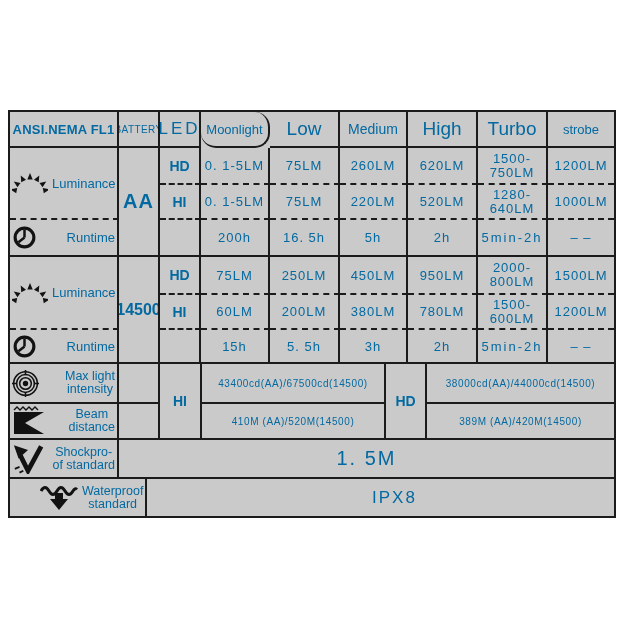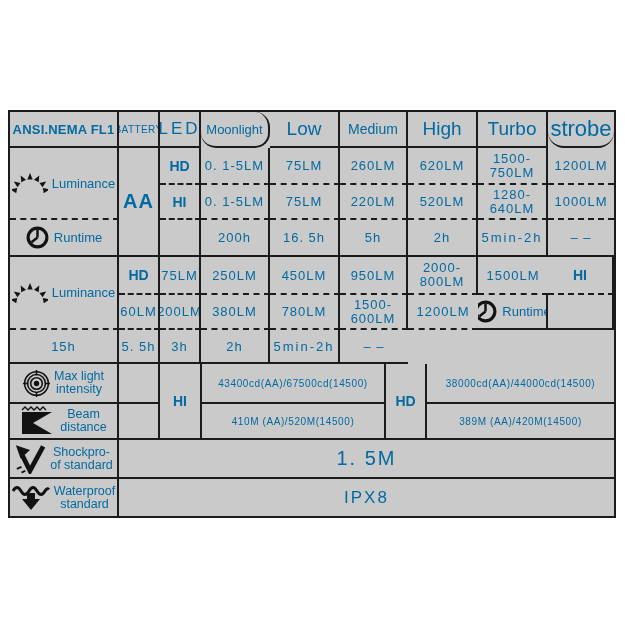--- a/index.html
+++ b/index.html
@@ -10,41 +10,41 @@
   .spec-table {
     position:absolute; left:8px; top:110px; width:608px;
     background:#cacaca; border:2px solid #1b1b1b; box-sizing:border-box;
   }
   .grid { display:grid; }
   .gA { grid-template-columns:109px 41px 41px 69px 70px 68px 70px 70px 66px;
         grid-template-rows:36px 37px 35px 37px 38px 35px 34px; }
   .gB { grid-template-columns:109px 41px 42px 184px 41px 187px;
         grid-template-rows:40px 36px; }
   .gC { grid-template-columns:109px 495px; grid-template-rows:39px; }
-  .gD { grid-template-columns:109px 495px; grid-template-rows:37px; }
+  .gD { grid-template-columns:109px 495px; grid-template-rows:37px;margin-left:28px; }
   .c {
     display:flex; align-items:center; justify-content:center;
     border-right:2px solid #1b1b1b; border-bottom:2px solid #1b1b1b;
     box-sizing:border-box; text-align:center; overflow:hidden;
   }
   .nr { border-right:none !important; }
   .nb { border-bottom:none !important; }
   .db { border-bottom-style:dashed !important; }
   .rs2 { grid-row:span 2; }
   .rs3 { grid-row:span 3; }
-  .lab { justify-content:center; gap:4px; padding:0 2px; }
+  .lab { justify-content:space-between; gap:4px; padding:0 2px; }
   .lab .txt { line-height:13px; }
 
   .t-title  { font-weight:bold; font-size:13px; letter-spacing:0.2px; }
   .t-batt   { font-size:10px; letter-spacing:0.4px; }
   .t-ledh   { font-size:17px; letter-spacing:3px;text-align:right; }
   .t-moon   { font-size:13px;border-radius:15px; }
   .t-big    { font-size:19px; }
   .t-med    { font-size:14px; }
-  .t-strobe { font-size:22px;border-radius:16px; }
+  .t-strobe { font-size:13px; }
   .t-val    { font-size:13px; letter-spacing:1px; }
   .t-val2   { font-size:13px; letter-spacing:1px; line-height:14px; }
   .t-aa     { font-weight:bold; font-size:20px; letter-spacing:1px; }
   .t-14500  { font-weight:bold; font-size:16px; }
   .t-hdhi   { font-weight:bold; font-size:14px; }
   .t-label  { font-size:13px; }
   .t-small  { font-size:12.5px; }
   .t-data   { font-size:10px; letter-spacing:0.6px; }
   .t-wide   { letter-spacing:2px; }
   .t-shockv { font-size:20px; letter-spacing:2px; }
@@ -136,20 +136,21 @@
               <polygon points="20,2 17,9 23,9" transform="rotate(28 20 24)"></polygon>
               <polygon points="20,2 17,9 23,9" transform="rotate(-55 20 24)"></polygon>
               <polygon points="20,2 17,9 23,9" transform="rotate(55 20 24)"></polygon>
               <polygon points="20,2 17,9 23,9" transform="rotate(-80 20 24)"></polygon>
               <polygon points="20,2 17,9 23,9" transform="rotate(80 20 24)"></polygon>
             </g>
           </svg>
         </span>
         <span class="txt t-label">Luminance</span>
       </div>
+      <div class="c t-14500 rs3">14500</div>
       <div class="c t-hdhi db">HD</div>
       <div class="c t-val db">75LM</div>
       <div class="c t-val db">250LM</div>
       <div class="c t-val db">450LM</div>
       <div class="c t-val db">950LM</div>
       <div class="c t-val2 db">
         <span><span>2000-</span><br>
         <span>800LM</span></span>
       </div>
       <div class="c t-val db nr">1500LM</div>

